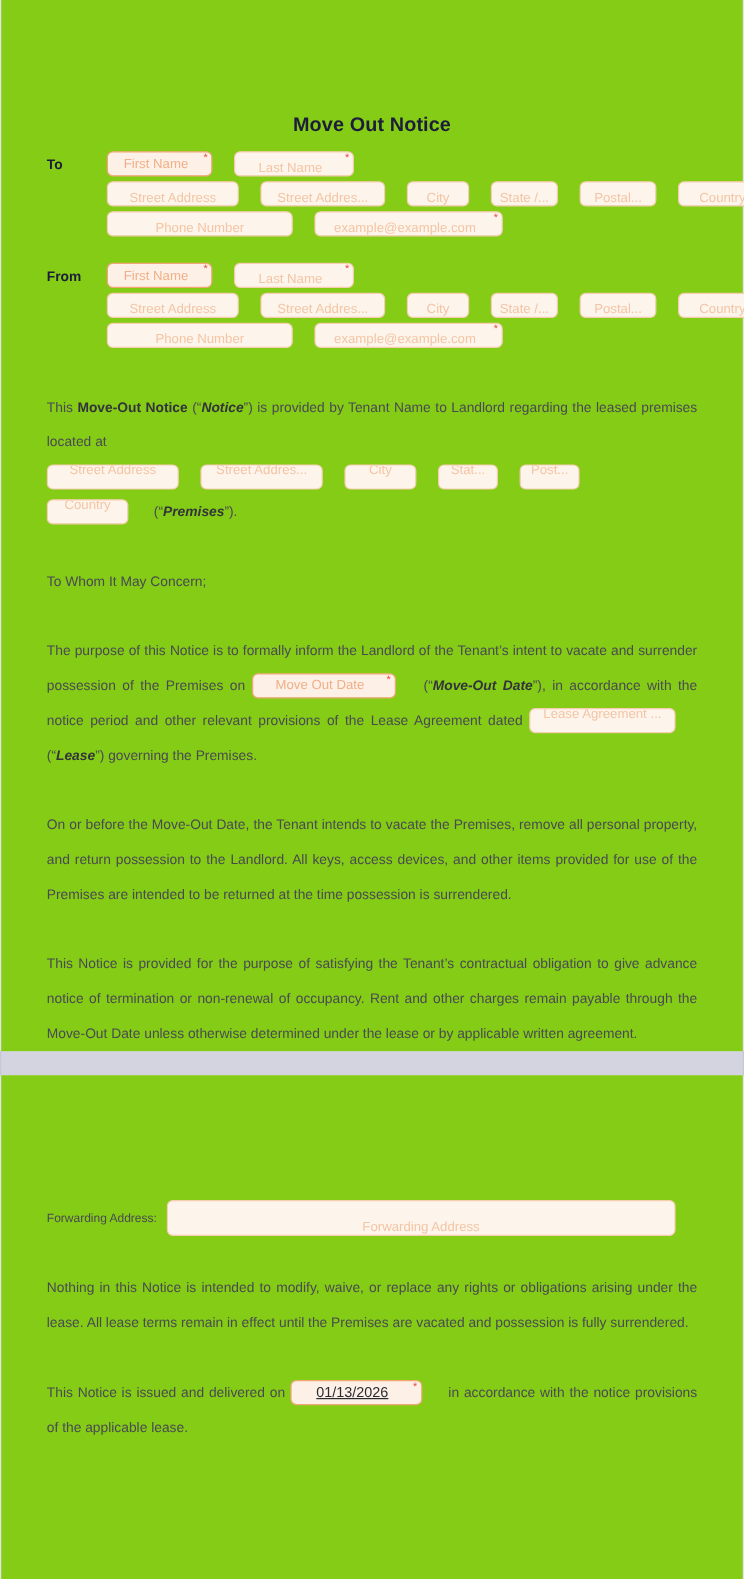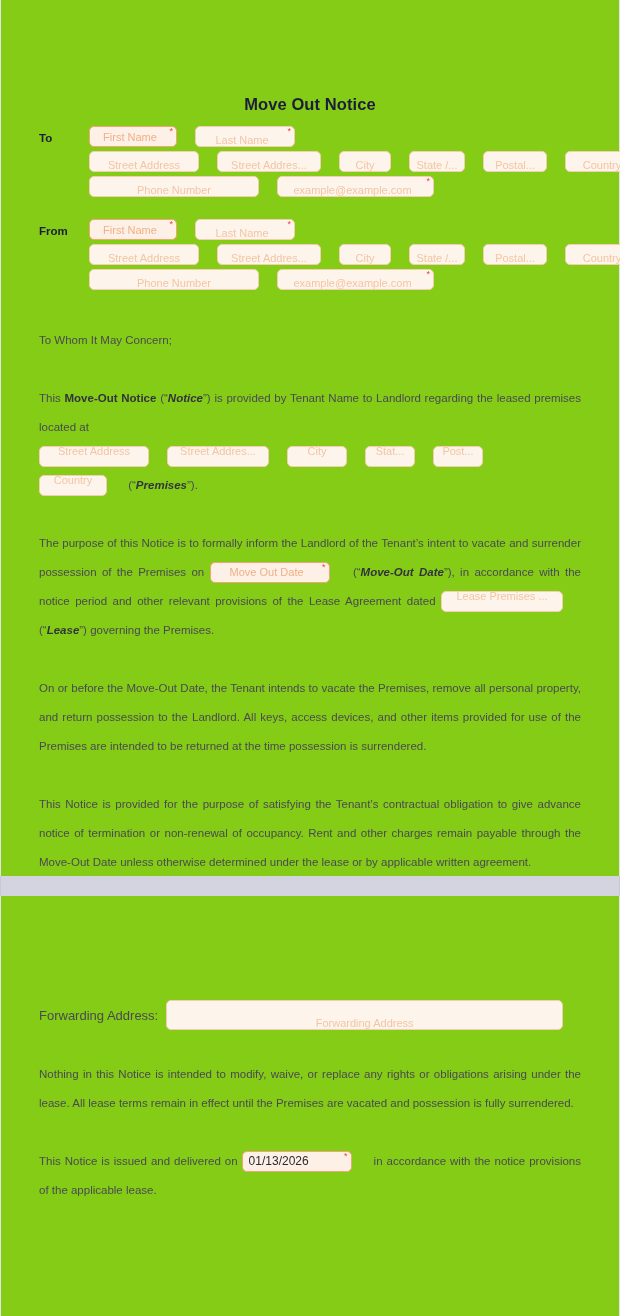--- a/index.html
+++ b/index.html
@@ -71,31 +71,31 @@
     overflow: hidden;
     text-overflow: ellipsis;
     vertical-align: middle;
   }
   .fld.soft { border-color: #f6cdb0; background: #fdf4ec; color: #f3c5a4; align-items: flex-end; }
   .fld .req {
     position: absolute; top: 0px; right: 3px;
     color: #e8453c; font-size: 9px; line-height: 9px;
   }
   .fld.has-req { padding-right: 12px; }
-  .fld.filled { color: #2b2b33; font-size: 12px; justify-content: flex-start; }
+  .fld.filled { color: #2b2b33; font-size: 12px; justify-content: center; text-decoration: underline; }
 
   .w-first   { width: 88px; }
   .w-last    { width: 100px; }
   .w-street  { width: 110px; }
   .w-street2 { width: 104px; }
   .w-city    { width: 52px; }
   .w-state   { width: 56px; }
   .w-postal  { width: 64px; }
   .w-country { width: 74px; }
-  .w-phone   { width: 170px; }
+  .w-phone   { width: 155px; }
   .w-email   { width: 157px; }
 
   
   .w-p-street  { width: 110px; }
   .w-p-street2 { width: 102px; }
   .w-p-city    { width: 60px; }
   .w-p-state   { width: 50px; }
   .w-p-postal  { width: 50px; }
   .w-p-country { width: 68px; }
 
@@ -116,21 +116,21 @@
   p.copy.nojust { text-align: left; }
   p.copy b { color: #33333b; font-weight: bold; }
   p.copy i { font-style: italic; }
   p.copy b i, p.copy i b { font-weight: bold; font-style: italic; }
 
   .salutation { margin-bottom: 30px; }
 
   .inline-fld-line { line-height: 29px; }
 
   .fwd-line { display: flex; align-items: center; margin-top: -20px; }
-  .fwd-label { color: #4a4a52; font-size: 13px; margin-right: 8px; white-space: nowrap; }
+  .fwd-label { color: #4a4a52; font-size: 10px; margin-right: 8px; white-space: nowrap; }
   .spacer-xl { height: 104px; }
 </style>
 </head>
 <body>
 
 <div class="viewport">
   <div class="top-rule"></div>
 
   <div class="page page-1">
 
@@ -197,34 +197,34 @@
             <span class="req">*</span>
           </span>
         </div>
       </div>
     </div>
 
     <div style="height:32px"></div>
 
     <div class="body-wrap">
 
-      <p class="copy nojust salutation">To Whom It May Concern;</p>
-
       <p class="copy inline-fld-line">
         <span>This </span><b>Move-Out Notice</b><span> (“</span><b><i>Notice</i></b><span>”) is provided by Tenant Name to Landlord regarding the leased premises located at</span><br>
         <span class="fld soft w-p-street">Street Address</span><span class="fld soft w-p-street2">Street Addres...</span><span class="fld soft w-p-city">City</span><span class="fld soft w-p-state">Stat...</span><span class="fld soft w-p-postal">Post...</span><span class="fld soft w-p-country">Country</span><span> (“</span><b><i>Premises</i></b><span>”).</span>
       </p>
+
+      <p class="copy nojust salutation">To Whom It May Concern;</p>
 
       <p class="copy inline-fld-line">
         <span>The purpose of this Notice is to formally inform the Landlord of the Tenant’s intent to vacate and surrender possession of the Premises on</span>
         <span class="fld w-movedate has-req">
           <span>Move Out Date</span>
           <span class="req">*</span>
         </span><span> (“</span><b><i>Move-Out Date</i></b><span>”), in accordance with the notice period and other relevant provisions of the Lease Agreement dated</span>
-        <span class="fld soft w-lease">Lease Premises ...</span><span> (“</span><b><i>Lease</i></b><span>”) governing the Premises.</span>
+        <span class="fld soft w-lease">Lease Agreement ...</span><span> (“</span><b><i>Lease</i></b><span>”) governing the Premises.</span>
       </p>
 
       <p class="copy">On or before the Move-Out Date, the Tenant intends to vacate the Premises, remove all personal property, and return possession to the Landlord. All keys, access devices, and other items provided for use of the Premises are intended to be returned at the time possession is surrendered.</p>
       <p class="copy">This Notice is provided for the purpose of satisfying the Tenant’s contractual obligation to give advance notice of termination or non-renewal of occupancy. Rent and other charges remain payable through the Move-Out Date unless otherwise determined under the lease or by applicable written agreement.</p>
       <p class="copy">The Landlord may arrange a final inspection of the Premises in accordance with the Lease terms and standard property management practices. Reasonable access for this purpose may be coordinated prior to or on the Move-Out Date.</p>
     </div>
   </div>
 
   <div class="page-break"></div>
 

